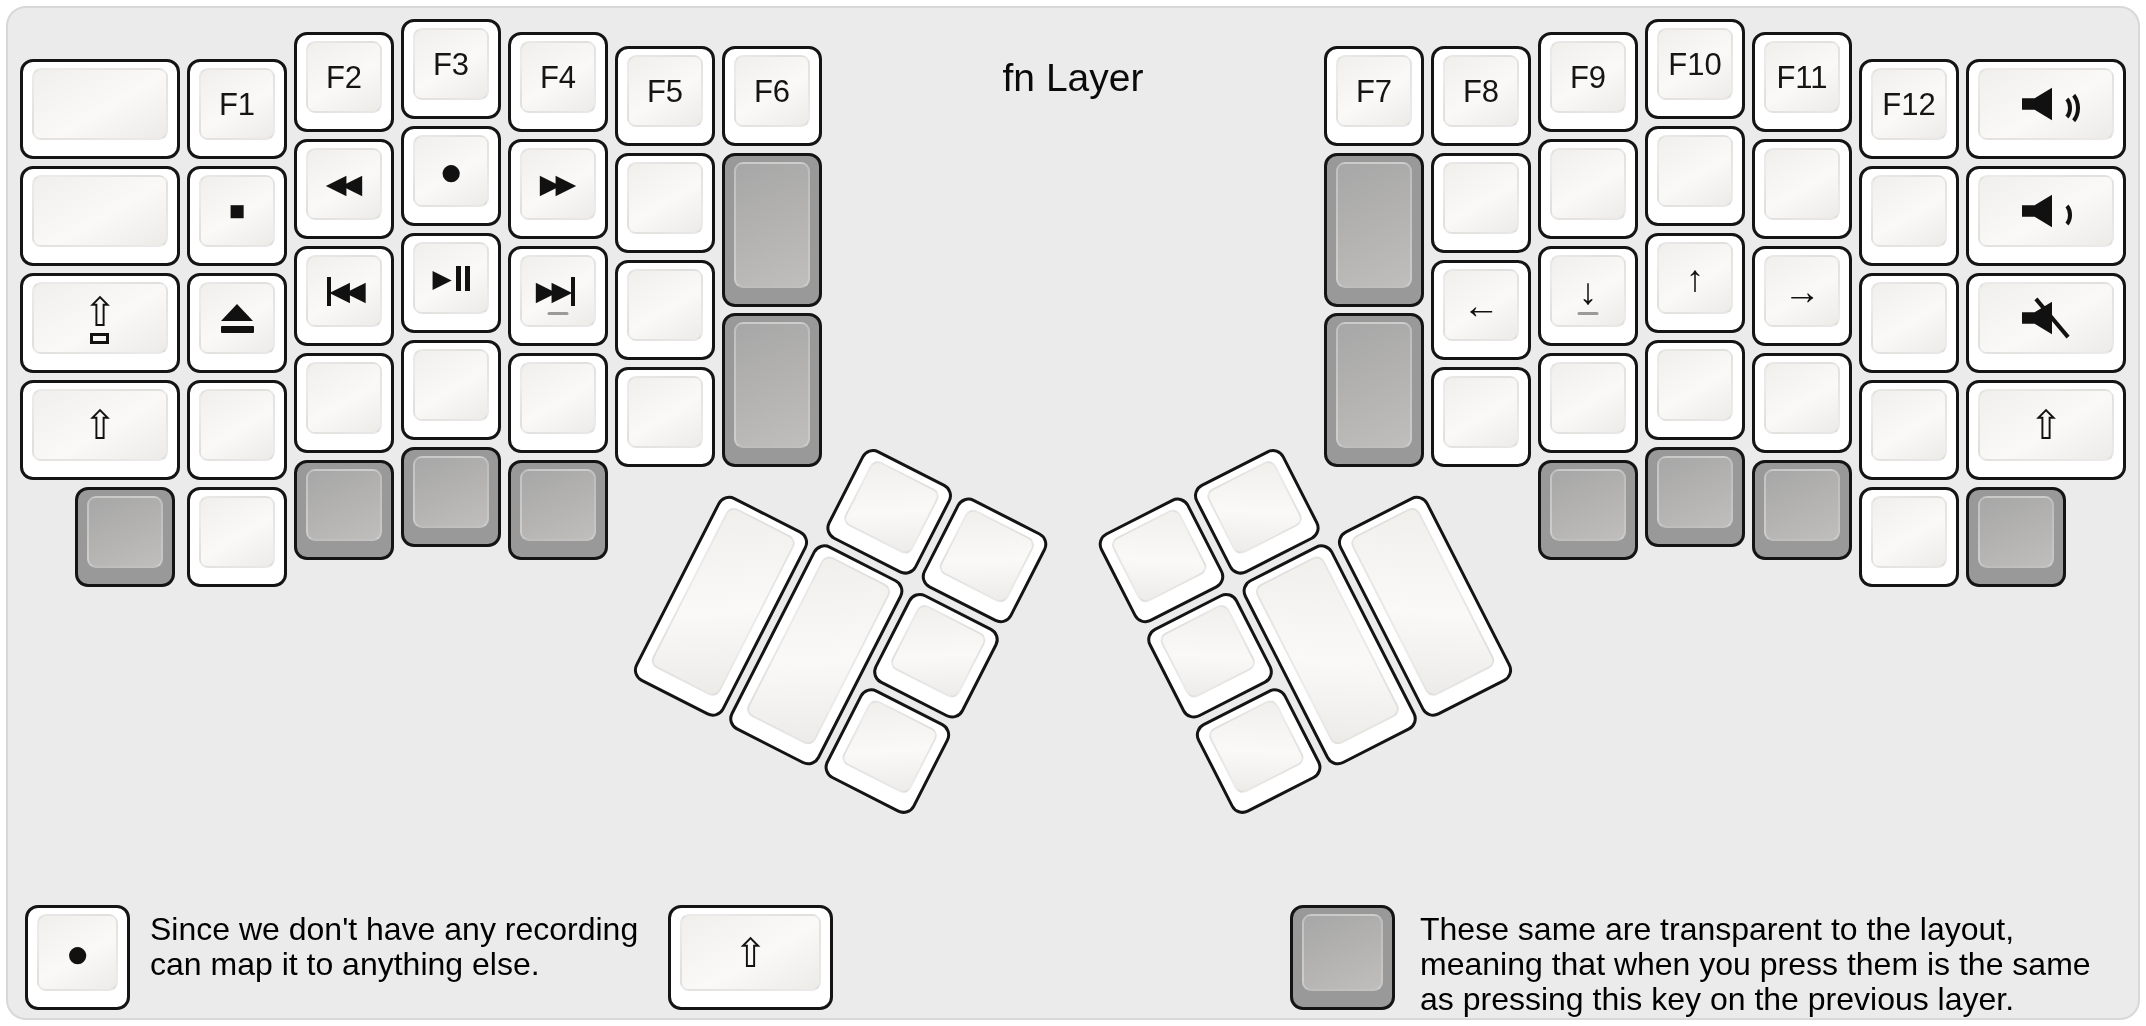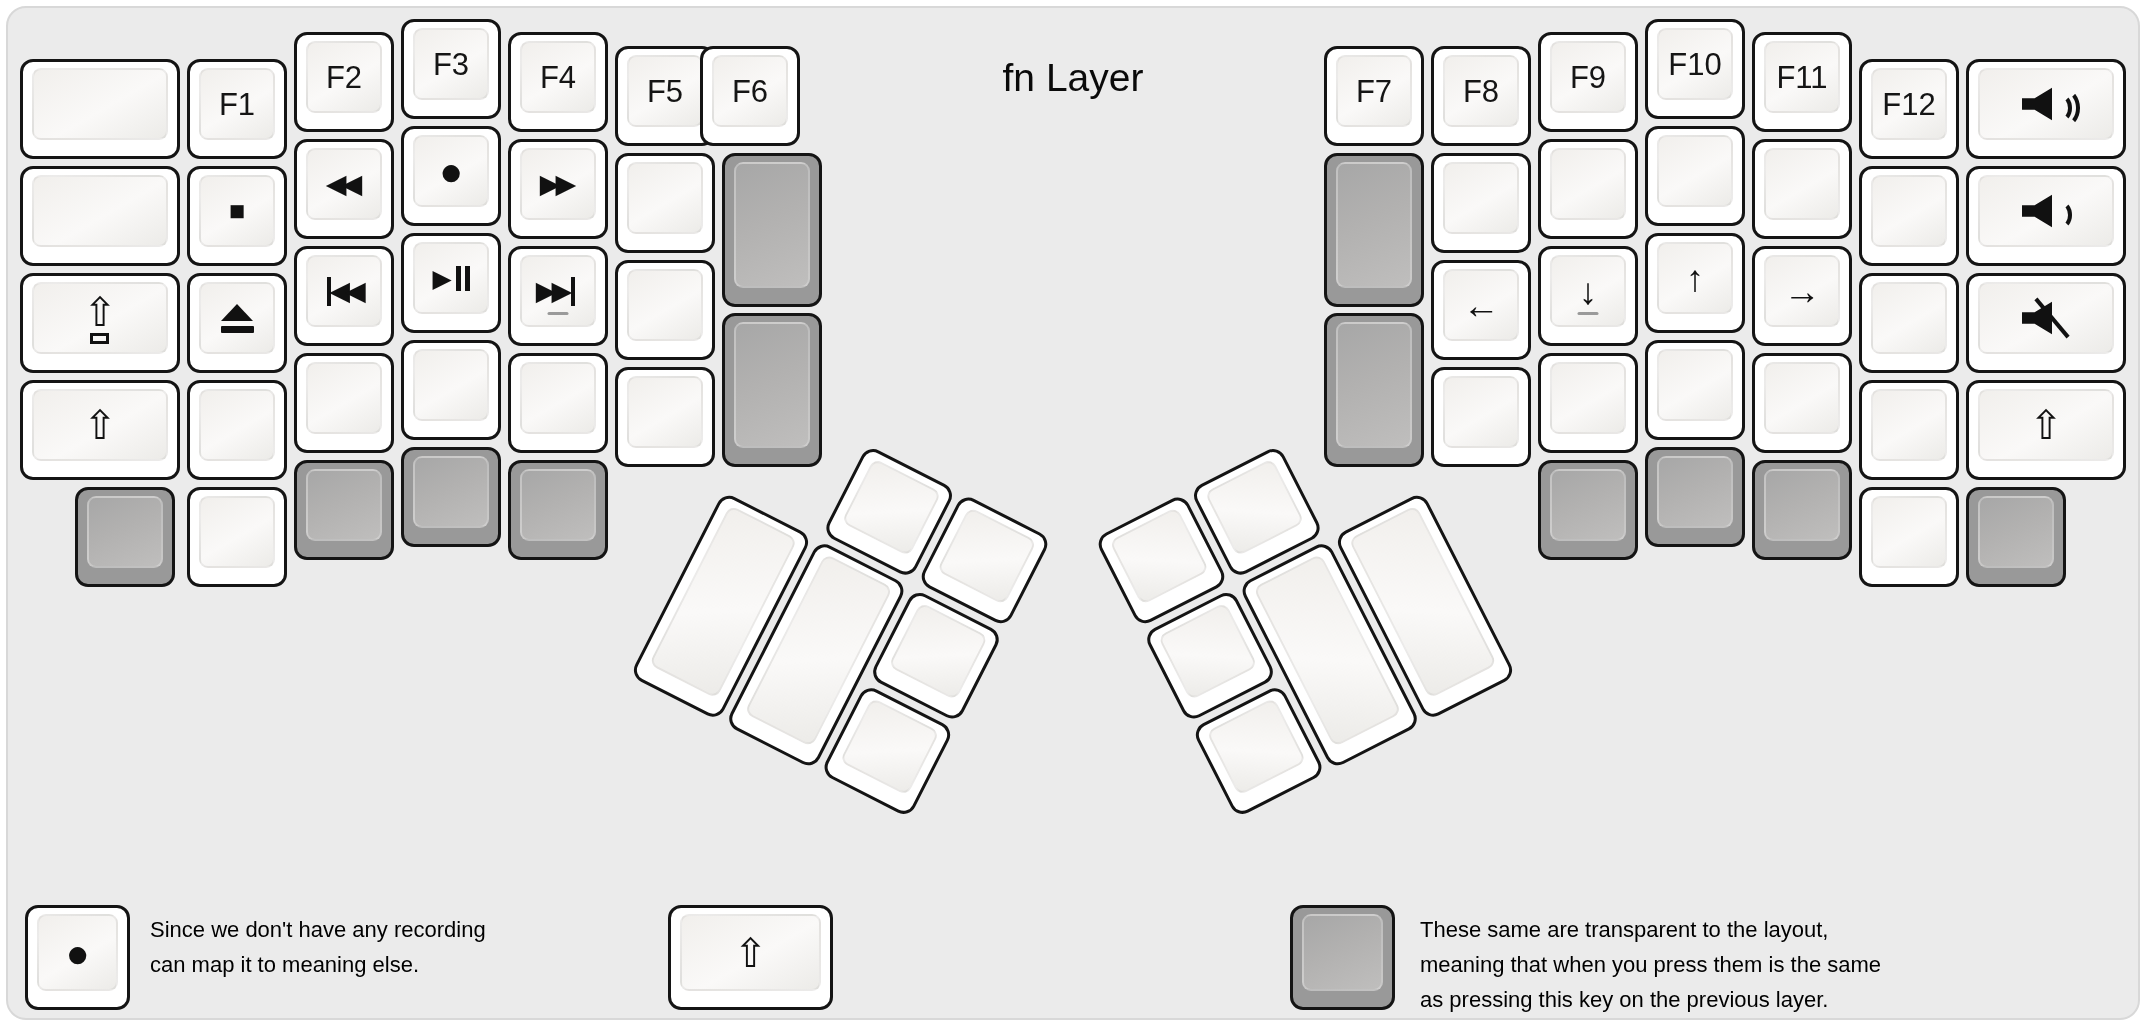--- a/index.html
+++ b/index.html
@@ -49,21 +49,21 @@
   .wave.w2{width:22px;height:30px;left:30px;top:4px;}
   .slash{position:absolute;left:30px;top:-6px;width:4px;height:50px;background:#111;
     transform:rotate(-40deg);}
 
   
   .thumb{position:absolute;width:321px;height:321px;transform-origin:0 0;}
   .thumb.left{transform:rotate(27deg);}
   .thumb.right{transform:scaleX(-1) rotate(27deg);}
 
   
-  .legend-text{position:absolute;font-size:22px;line-height:35px;color:#000;white-space:nowrap;}
+  .legend-text{position:absolute;font-size:32px;line-height:35px;color:#000;white-space:nowrap;}
 </style>
 </head>
 <body>
 
 <div class="canvas">
   <div class="panel"></div>
   <div class="title">fn Layer</div>
 
   <div id="keys-root">
       <div class="key" style="left: 20px; top: 59px; width: 160px; height: 100px;">
@@ -193,21 +193,21 @@
       </div>
       <div class="key" style="left: 615px; top: 153px; width: 100px; height: 100px;">
         <div class="face"></div>
       </div>
       <div class="key" style="left: 615px; top: 260px; width: 100px; height: 100px;">
         <div class="face"></div>
       </div>
       <div class="key" style="left: 615px; top: 367px; width: 100px; height: 100px;">
         <div class="face"></div>
       </div>
-      <div class="key" style="left: 700px; top: 46px; width: 100px; height: 100px;">
+      <div class="key" style="left: 722px; top: 46px; width: 100px; height: 100px;">
         <div class="face">
           <span class="glyph g-label">F6</span>
         </div>
       </div>
       <div class="key gray" style="left: 722px; top: 153px; width: 100px; height: 154px;">
         <div class="face"></div>
       </div>
       <div class="key gray" style="left: 722px; top: 313px; width: 100px; height: 154px;">
         <div class="face"></div>
       </div>
@@ -398,21 +398,21 @@
         <div class="face"></div>
       </div>
       <div class="key" style="left: 214px; top: 214px; width: 100px; height: 100px;">
         <div class="face"></div>
       </div>
     </div>
 
   <div>
     <div class="legend-text" id="legend-text-0" style="left: 150px; top: 912px;">
       <div>Since we don't have any recording</div>
-      <div>can map it to meaning else.</div>
+      <div>can map it to anything else.</div>
     </div>
     <div class="legend-text" id="legend-text-1" style="left: 852px; top: 922px;">
     </div>
     <div class="legend-text" id="legend-text-2" style="left: 1420px; top: 912px;">
       <div>These same are transparent to the layout,</div>
       <div>meaning that when you press them is the same</div>
       <div>as pressing this key on the previous layer.</div>
     </div>
   </div>
 </div>

